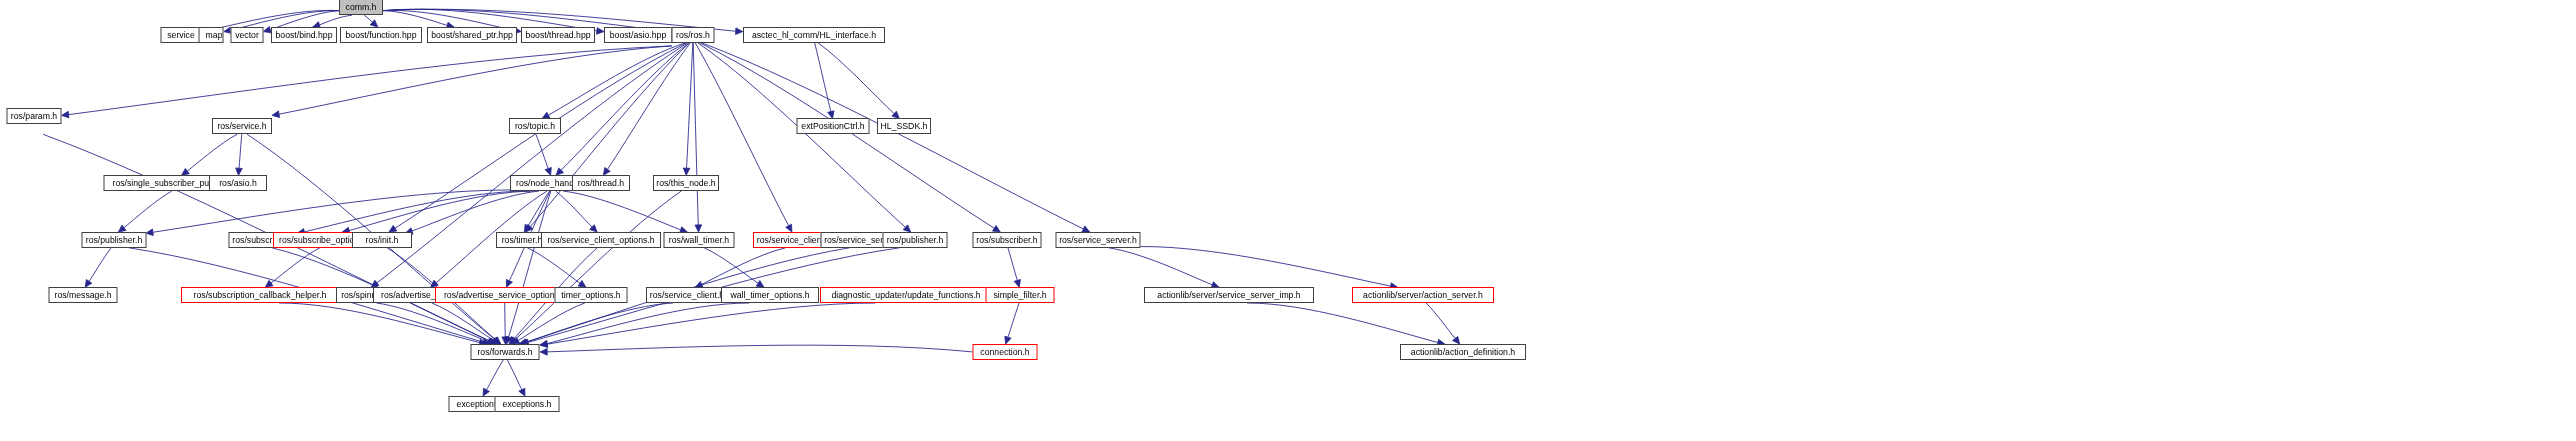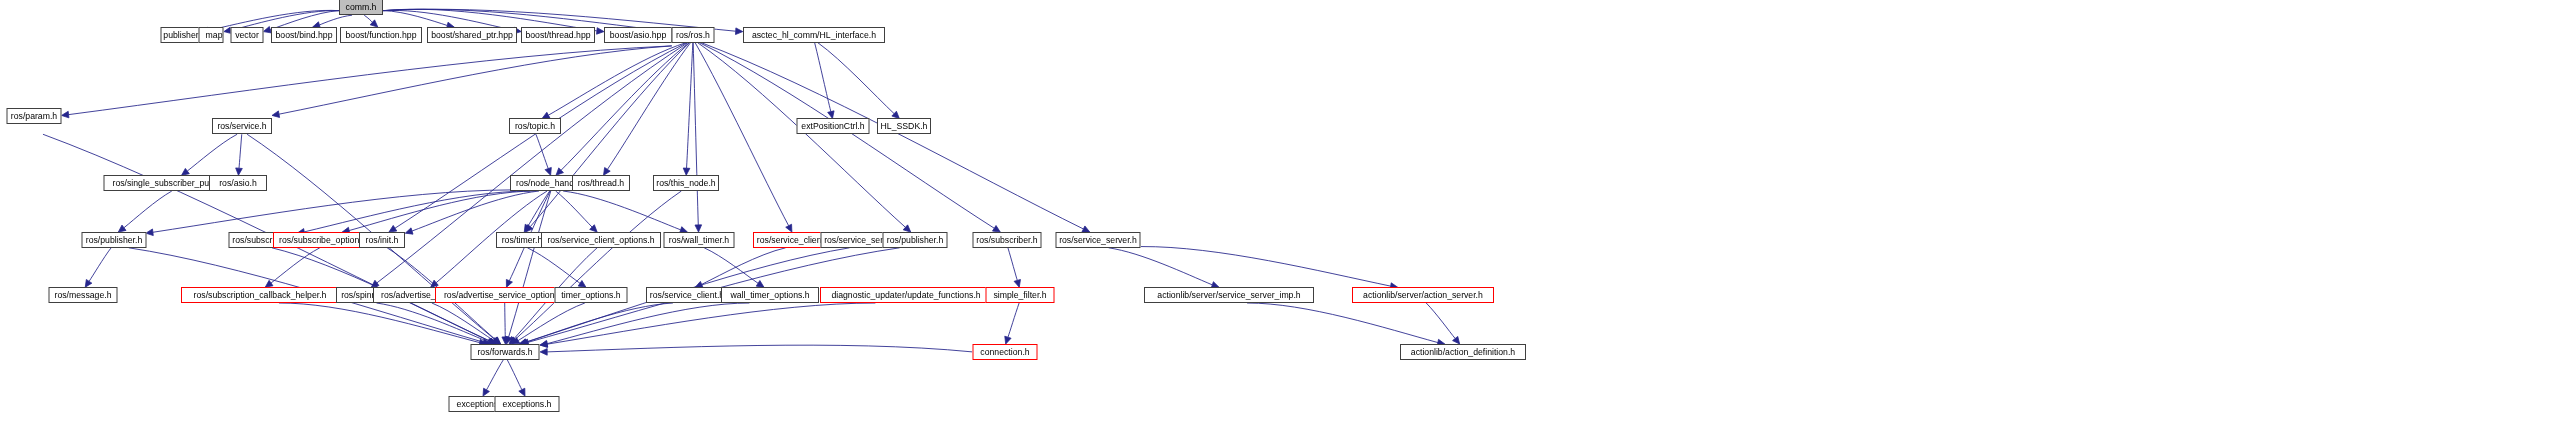--- a/index.html
+++ b/index.html
@@ -162,21 +162,21 @@
       <path d="M1110.2,384.0 C982.6,383.9 812.6,416.9 693.9,436.2"></path>
       <polygon points="685.0,437.4 693.4,432.1 694.5,440.4"></polygon>
       <path d="M864.1,242.0 C798.9,286.5 712.1,377.0 653.6,430.0"></path>
       <polygon points="646.9,436.0 650.8,426.9 656.4,433.1"></polygon>
     </svg>
   <div id="node-layer">
       <div class="node root" style="left: 361px; top: 7px; width: 44px;">
         <span>comm.h</span>
       </div>
       <div class="node" style="left: 181px; top: 35px; width: 41px;">
-        <span>publisher</span>
+        <span>service</span>
       </div>
       <div class="node" style="left: 211px; top: 35px; width: 25px; justify-content: flex-end;">
         <span>map</span>
       </div>
       <div class="node" style="left: 247px; top: 35px; width: 33px;">
         <span>vector</span>
       </div>
       <div class="node" style="left: 304px; top: 35px; width: 66px;">
         <span>boost/bind.hpp</span>
       </div>
@@ -230,21 +230,21 @@
       </div>
       <div class="node" style="left: 114px; top: 240px; width: 65px;">
         <span>ros/publisher.h</span>
       </div>
       <div class="node" style="left: 263px; top: 240px; width: 69px;">
         <span>ros/subscriber.h</span>
       </div>
       <div class="node hl" style="left: 325px; top: 240px; width: 104px;">
         <span>ros/subscribe_options.h</span>
       </div>
-      <div class="node" style="left: 382px; top: 240px; width: 46px;">
+      <div class="node" style="left: 382px; top: 240px; width: 60px;">
         <span>ros/init.h</span>
       </div>
       <div class="node" style="left: 522px; top: 240px; width: 52px;">
         <span>ros/timer.h</span>
       </div>
       <div class="node" style="left: 601px; top: 240px; width: 120px;">
         <span>ros/service_client_options.h</span>
       </div>
       <div class="node" style="left: 699px; top: 240px; width: 71px;">
         <span>ros/wall_timer.h</span>

